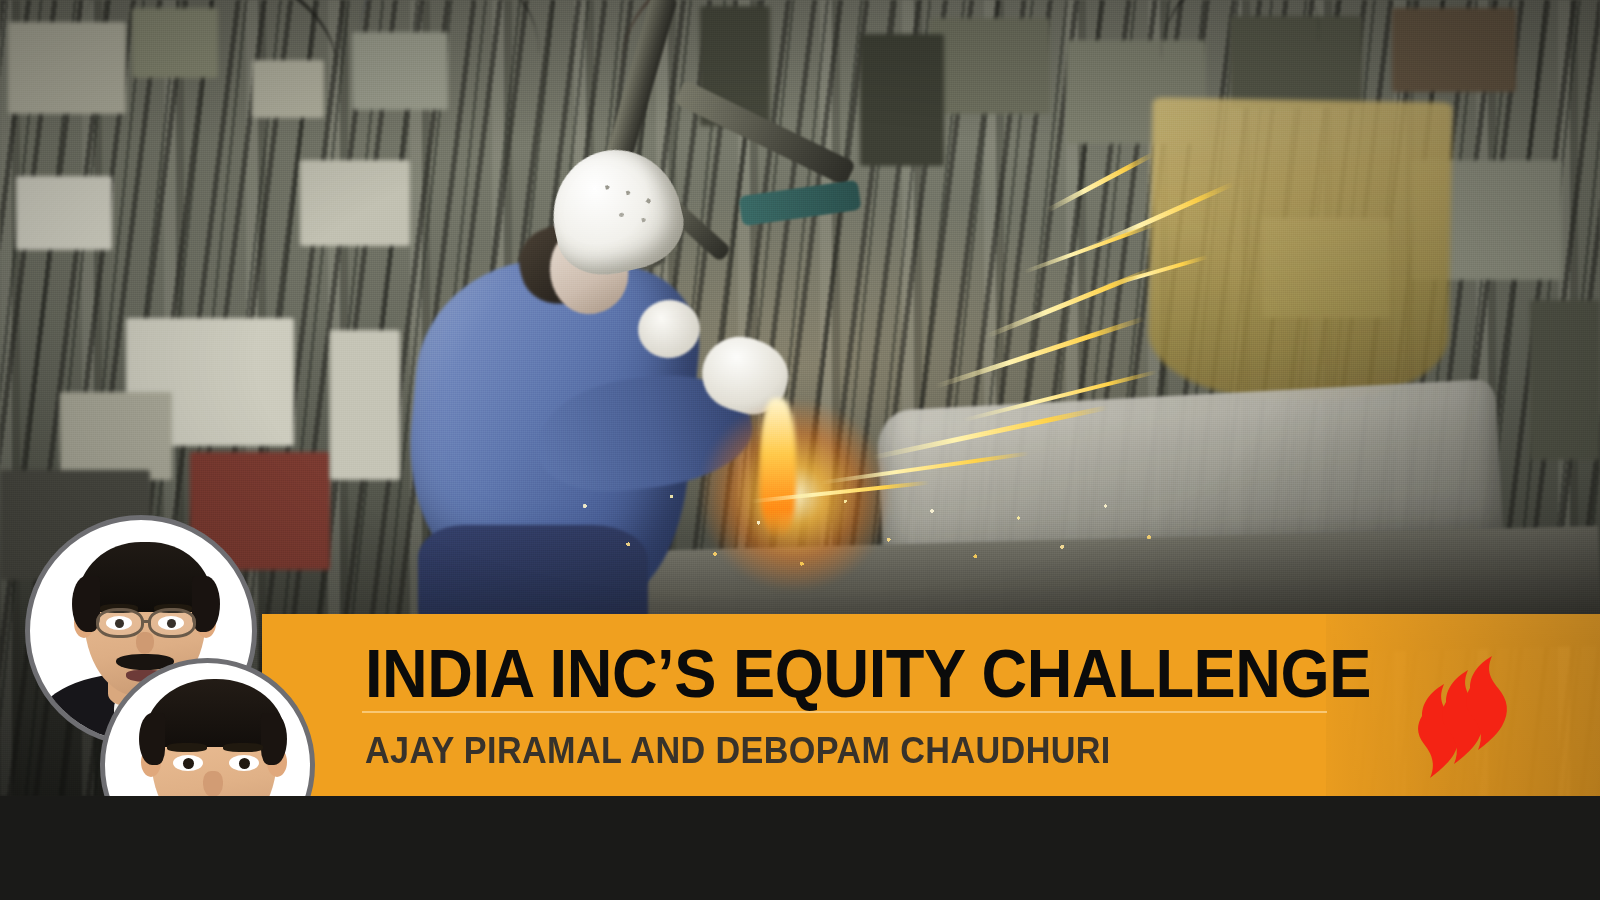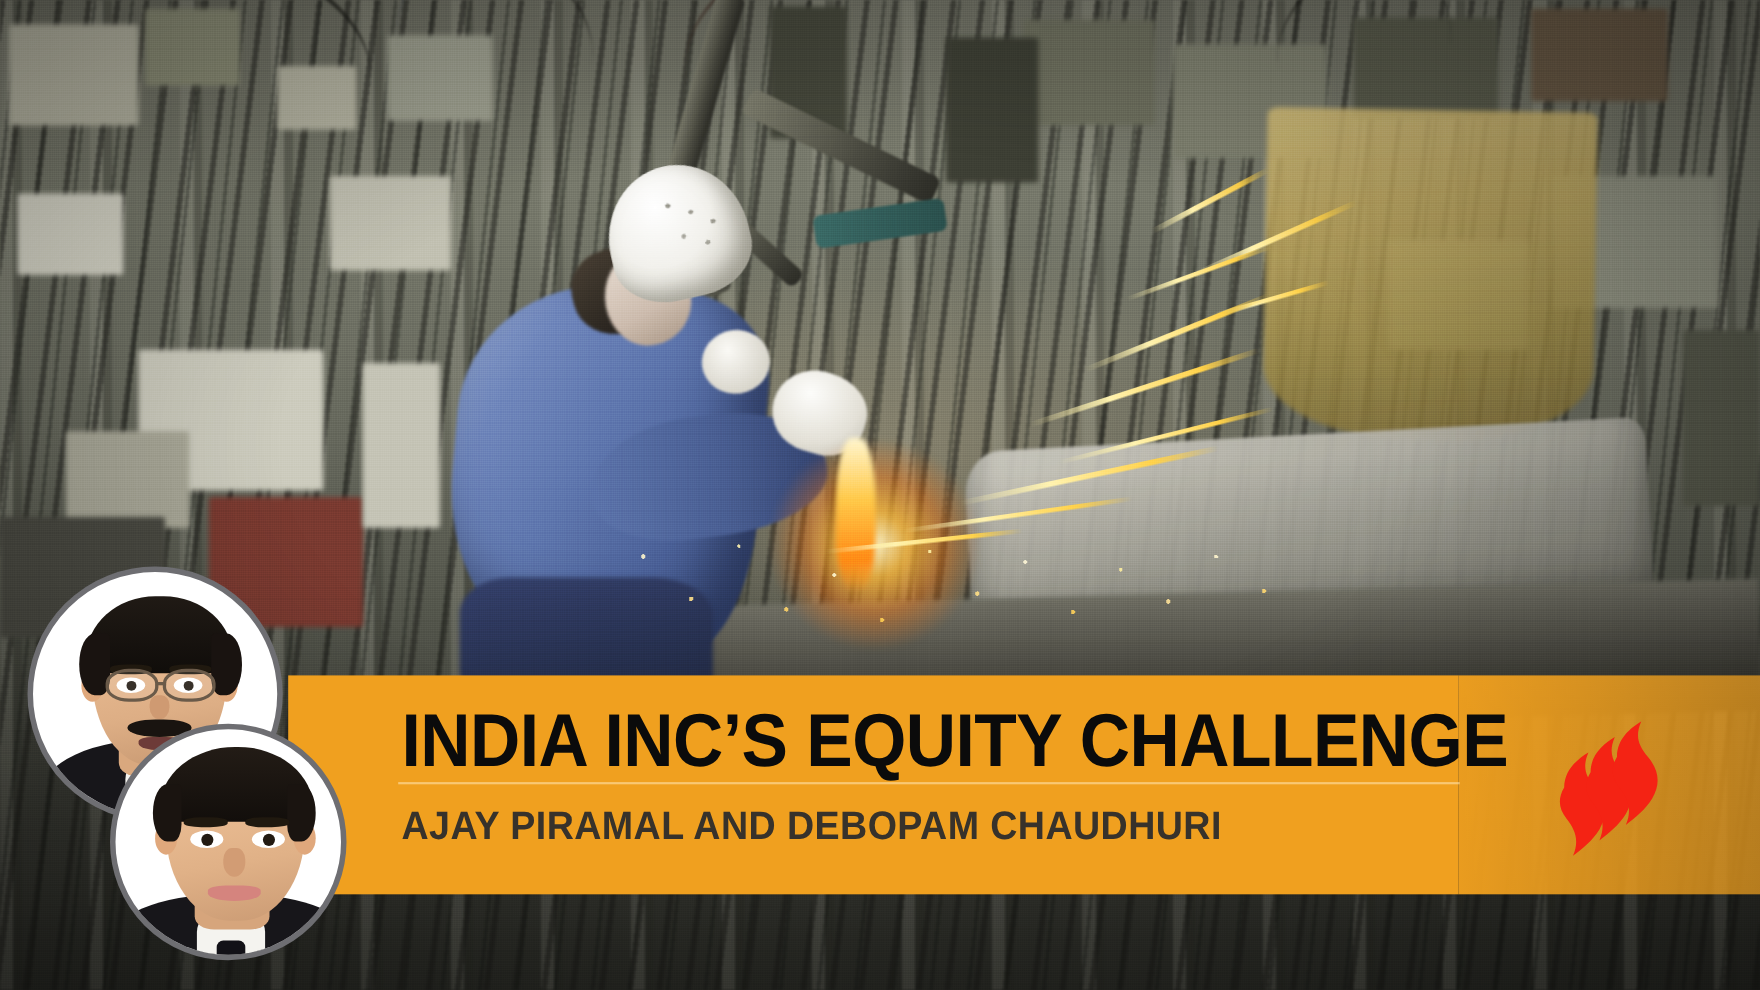--- a/index.html
+++ b/index.html
@@ -1,19 +1,19 @@
 <!DOCTYPE html>
 <html><head>
 <meta charset="utf-8">
 <style>
   * { margin:0; padding:0; box-sizing:border-box; }
   html,body { width:1600px; height:900px; overflow:hidden; background:#1a1a18; }
   body { font-family:"Liberation Sans", sans-serif; }
 
-  #stage { position:relative; width:1600px; height:900px; overflow:hidden; }
+  #stage { position:relative; width:1600px; height:796px; overflow:hidden; }
 
   
   .photo { position:absolute; inset:0; overflow:hidden; background:#5b5c52; }
 
   .ph-base{
     position:absolute; inset:0;
     background:
       radial-gradient(ellipse 38% 32% at 50% 46%, rgba(255,225,170,.22), rgba(0,0,0,0) 70%),
       linear-gradient(180deg,#6f7064 0%,#787a6c 18%,#6a6c60 40%,#54564c 62%,#3b3c35 80%,#2b2c27 100%);
   }

